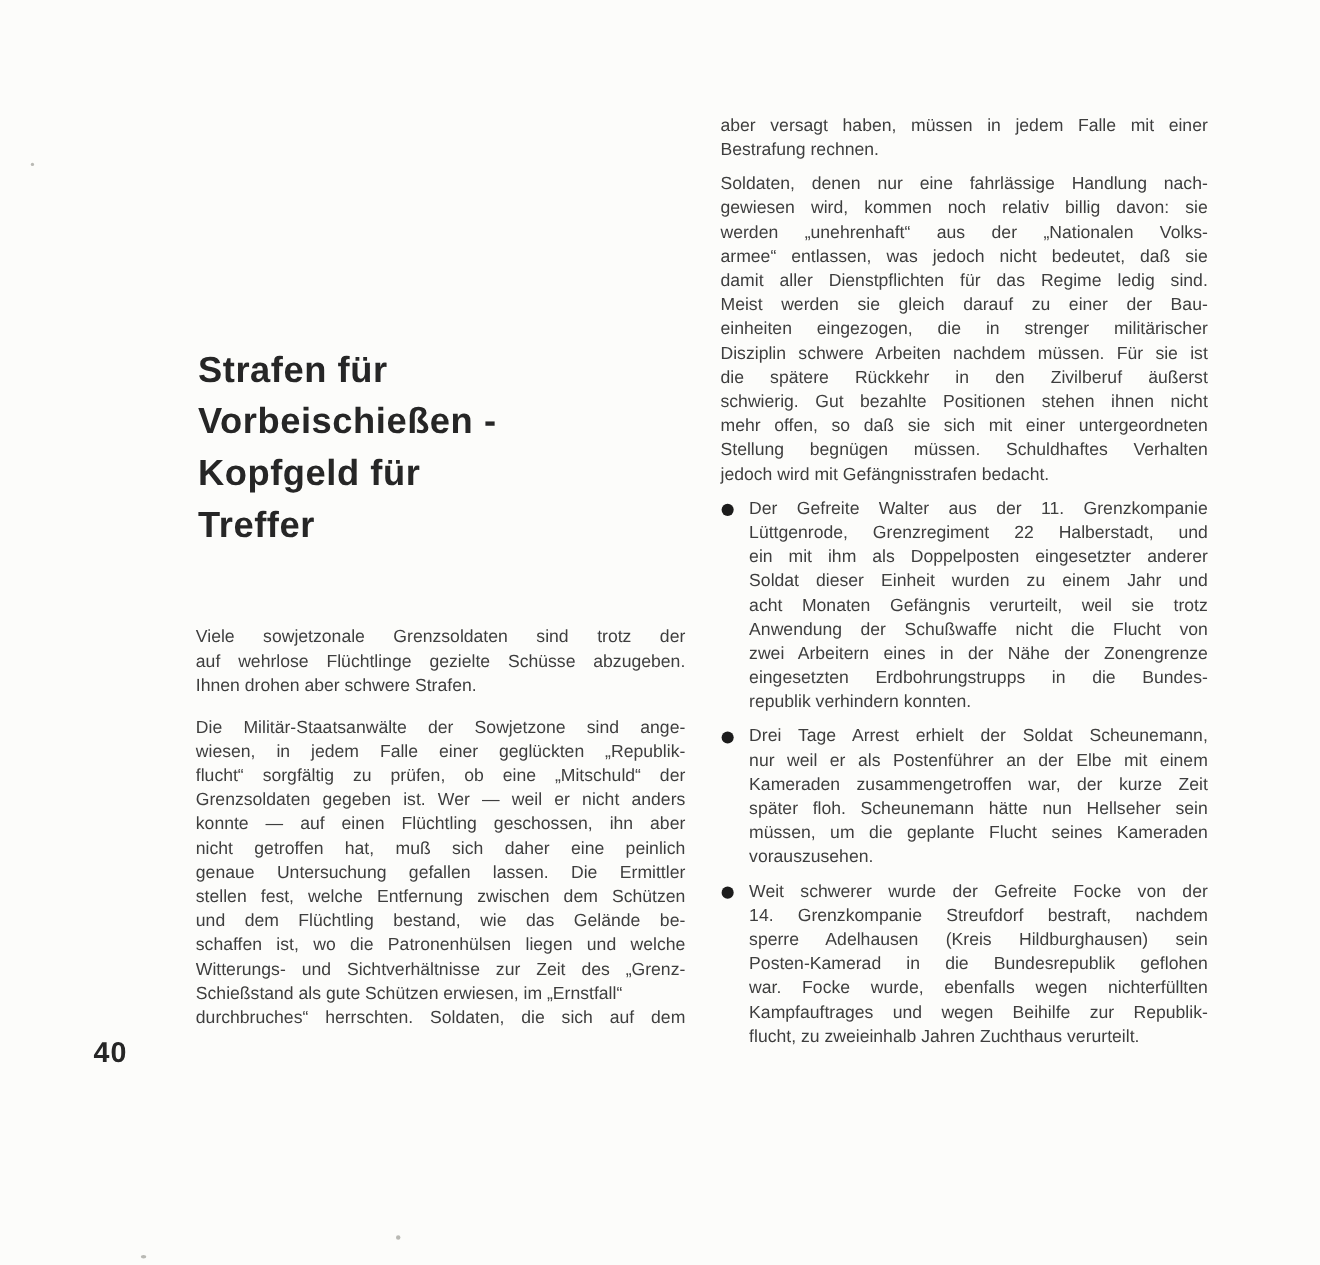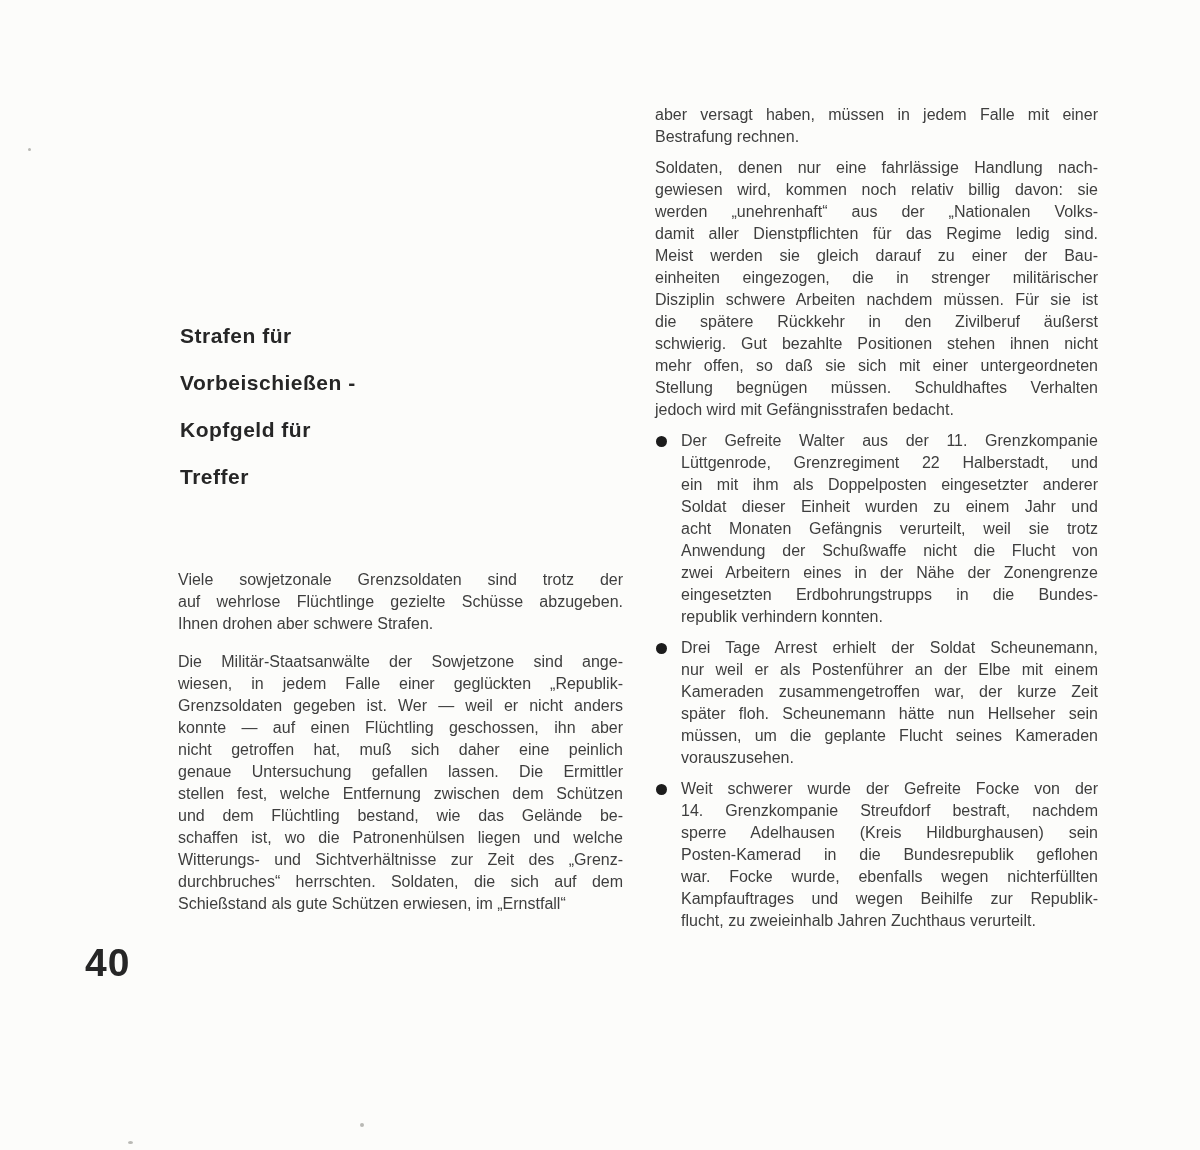--- a/index.html
+++ b/index.html
@@ -21,33 +21,33 @@
     color: var(--ink);
   }
   
   .heading {
     position: absolute;
     left: 180px;
     top: 312px;
     width: 440px;
   }
   .heading .h-line {
-    font-size: 21px;
+    font-size: 33px;
     font-weight: 700;
     line-height: 47px;
     letter-spacing: 0.5px;
     color: var(--heading-ink);
     white-space: nowrap;
   }
   
   .page-number {
     position: absolute;
     left: 85px;
     top: 941px;
-    font-size: 39px;
+    font-size: 26px;
     font-weight: 700;
     letter-spacing: 1px;
     color: var(--heading-ink);
   }
   
   .col {
     position: absolute;
     font-size: 16px;
     line-height: 22px;
     color: var(--ink);
@@ -101,41 +101,43 @@
 
   <div class="col col-left" id="col-left">
       <div class="para">
         <div class="line">Viele sowjetzonale Grenzsoldaten sind trotz der</div>
         <div class="line">auf wehrlose Flüchtlinge gezielte Schüsse abzugeben.</div>
         <div class="line last">Ihnen drohen aber schwere Strafen.</div>
       </div>
       <div class="para">
         <div class="line">Die Militär-Staatsanwälte der Sowjetzone sind ange-</div>
         <div class="line">wiesen, in jedem Falle einer geglückten „Republik-</div>
+        <div class="line">flucht“ sorgfältig zu prüfen, ob eine „Mitschuld“ der</div>
         <div class="line">Grenzsoldaten gegeben ist. Wer — weil er nicht anders</div>
         <div class="line">konnte — auf einen Flüchtling geschossen, ihn aber</div>
         <div class="line">nicht getroffen hat, muß sich daher eine peinlich</div>
         <div class="line">genaue Untersuchung gefallen lassen. Die Ermittler</div>
         <div class="line">stellen fest, welche Entfernung zwischen dem Schützen</div>
         <div class="line">und dem Flüchtling bestand, wie das Gelände be-</div>
         <div class="line">schaffen ist, wo die Patronenhülsen liegen und welche</div>
         <div class="line">Witterungs- und Sichtverhältnisse zur Zeit des „Grenz-</div>
+        <div class="line last">Schießstand als gute Schützen erwiesen, im „Ernstfall“</div>
         <div class="line">durchbruches“ herrschten. Soldaten, die sich auf dem</div>
-        <div class="line last">Schießstand als gute Schützen erwiesen, im „Ernstfall“</div>
       </div>
     </div>
   <div class="col col-right" id="col-right">
       <div class="para">
         <div class="line">aber versagt haben, müssen in jedem Falle mit einer</div>
         <div class="line last">Bestrafung rechnen.</div>
       </div>
       <div class="para">
         <div class="line">Soldaten, denen nur eine fahrlässige Handlung nach-</div>
         <div class="line">gewiesen wird, kommen noch relativ billig davon: sie</div>
         <div class="line">werden „unehrenhaft“ aus der „Nationalen Volks-</div>
+        <div class="line">armee“ entlassen, was jedoch nicht bedeutet, daß sie</div>
         <div class="line">damit aller Dienstpflichten für das Regime ledig sind.</div>
         <div class="line">Meist werden sie gleich darauf zu einer der Bau-</div>
         <div class="line">einheiten eingezogen, die in strenger militärischer</div>
         <div class="line">Disziplin schwere Arbeiten nachdem müssen. Für sie ist</div>
         <div class="line">die spätere Rückkehr in den Zivilberuf äußerst</div>
         <div class="line">schwierig. Gut bezahlte Positionen stehen ihnen nicht</div>
         <div class="line">mehr offen, so daß sie sich mit einer untergeordneten</div>
         <div class="line">Stellung begnügen müssen. Schuldhaftes Verhalten</div>
         <div class="line last">jedoch wird mit Gefängnisstrafen bedacht.</div>
       </div>

